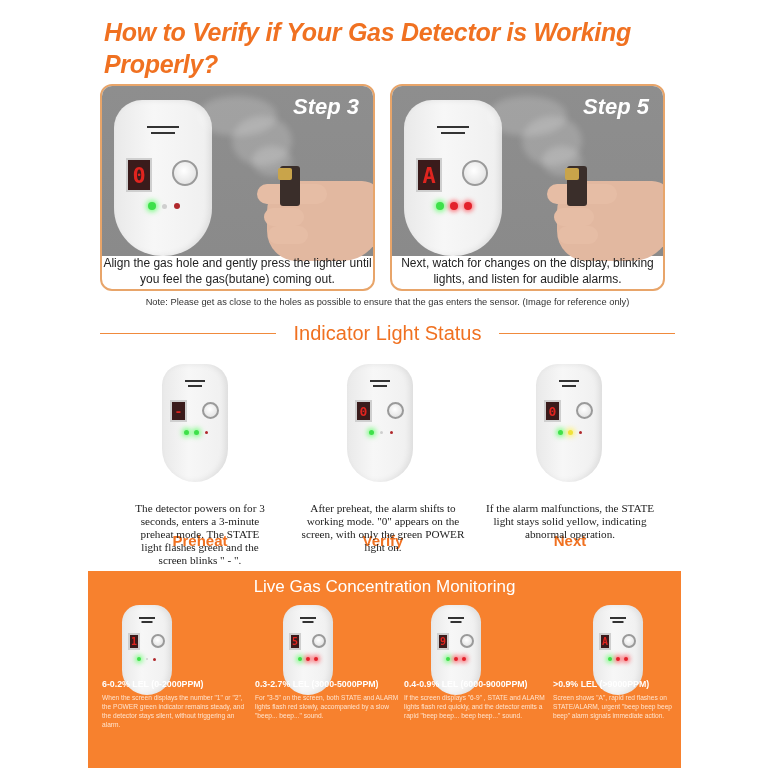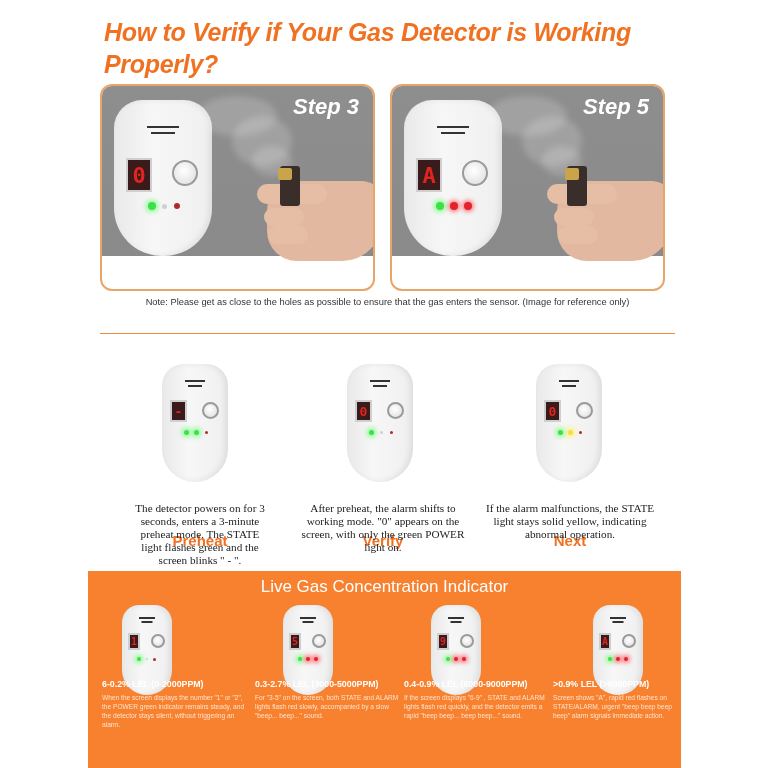--- a/index.html
+++ b/index.html
@@ -130,20 +130,21 @@
     <div class="smoke" style="left:130px; top:30px; width:60px; height:50px;"></div>
     <div class="smoke" style="left:150px; top:60px; width:40px; height:30px;"></div>
     <div class="hand" style="left:165px; top:95px; width:115px; height:80px;"></div>
     <div class="finger" style="left:155px; top:98px; width:70px; height:20px;"></div>
     <div class="finger" style="left:162px; top:122px; width:40px; height:18px;"></div>
     <div class="finger" style="left:166px; top:140px; width:40px; height:18px;"></div>
     <div class="lighter" style="left:178px; top:80px; width:20px; height:40px;"></div>
     <div class="lighter-top" style="left:176px; top:82px; width:14px; height:12px;"></div>
     <div class="step-label">Step 3</div>
   </div>
+  <div class="step-caption">Align the gas hole and gently press the lighter until you feel the gas(butane) coming out.</div>
 </div>
 
 <div class="step-card s2">
   <div class="step-photo">
     <div class="device" style="left:12px; top:14px; width:98px; height:156px;">
       <div class="vent" style="top:26px; width:32px;"></div>
       <div class="vent" style="top:32px; width:24px;"></div>
       <div class="screen" style="left:12px; top:58px; width:26px; height:34px; font-size:22px;">A</div>
       <div class="button" style="left:58px; top:60px; width:26px; height:26px;"></div>
       <div class="led green" style="left:32px; top:102px; width:8px; height:8px;"></div>
@@ -154,26 +155,28 @@
     <div class="smoke" style="left:130px; top:30px; width:60px; height:50px;"></div>
     <div class="smoke" style="left:150px; top:60px; width:40px; height:30px;"></div>
     <div class="hand" style="left:165px; top:95px; width:115px; height:80px;"></div>
     <div class="finger" style="left:155px; top:98px; width:70px; height:20px;"></div>
     <div class="finger" style="left:162px; top:122px; width:40px; height:18px;"></div>
     <div class="finger" style="left:166px; top:140px; width:40px; height:18px;"></div>
     <div class="lighter" style="left:175px; top:80px; width:20px; height:40px;"></div>
     <div class="lighter-top" style="left:173px; top:82px; width:14px; height:12px;"></div>
     <div class="step-label">Step 5</div>
   </div>
+  <div class="step-caption">Next, watch for changes on the display, blinking lights, and listen for audible alarms.</div>
 </div>
 
 <div class="note">Note: Please get as close to the holes as possible to ensure that the gas enters the sensor. (Image for reference only)</div>
 
 <div class="section-head">
   <div class="line"></div>
+  <div class="text">Indicator Light Status</div>
   <div class="line"></div>
 </div>
 
 <div class="status-col" style="left:100px;">
   <div class="device" style="left:62px; top:4px; width:66px; height:118px; border-radius:22px 22px 34px 34px;">
     <div class="vent" style="top:16px; width:20px;"></div>
     <div class="vent" style="top:21px; width:14px;"></div>
     <div class="screen" style="left:8px; top:36px; width:17px; height:22px; font-size:13px;">-</div>
     <div class="button" style="left:40px; top:38px; width:17px; height:17px;"></div>
     <div class="led green" style="left:22px; top:66px; width:5px; height:5px;"></div>
@@ -206,21 +209,21 @@
     <div class="button" style="left:40px; top:38px; width:17px; height:17px;"></div>
     <div class="led green" style="left:22px; top:66px; width:5px; height:5px;"></div>
     <div class="led yellow" style="left:32px; top:66px; width:5px; height:5px;"></div>
     <div class="led dimred" style="left:43px; top:67px; width:3px; height:3px;"></div>
   </div>
   <div class="name">Next</div>
   <div class="desc" style="padding:0 8px;">If the alarm malfunctions, the STATE light stays solid yellow, indicating abnormal operation.</div>
 </div>
 
 <div class="orange-panel">
-  <div class="ptitle">Live Gas Concentration Indicator</div>
+  <div class="ptitle">Live Gas Concentration Monitoring</div>
 
   <div class="lel-col" style="left:14px;">
     <div class="device" style="left:20px; top:34px; width:50px; height:90px; border-radius:18px 18px 26px 26px;">
       <div class="vent" style="top:12px; width:16px;"></div>
       <div class="vent" style="top:16px; width:11px;"></div>
       <div class="screen" style="left:6px; top:28px; width:12px; height:17px; font-size:10px;">1</div>
       <div class="button" style="left:29px; top:29px; width:14px; height:14px;"></div>
       <div class="led green" style="left:15px; top:52px; width:4px; height:4px;"></div>
       <div class="led off" style="left:24px; top:53px; width:2px; height:2px;"></div>
       <div class="led dimred" style="left:31px; top:53px; width:3px; height:3px;"></div>

